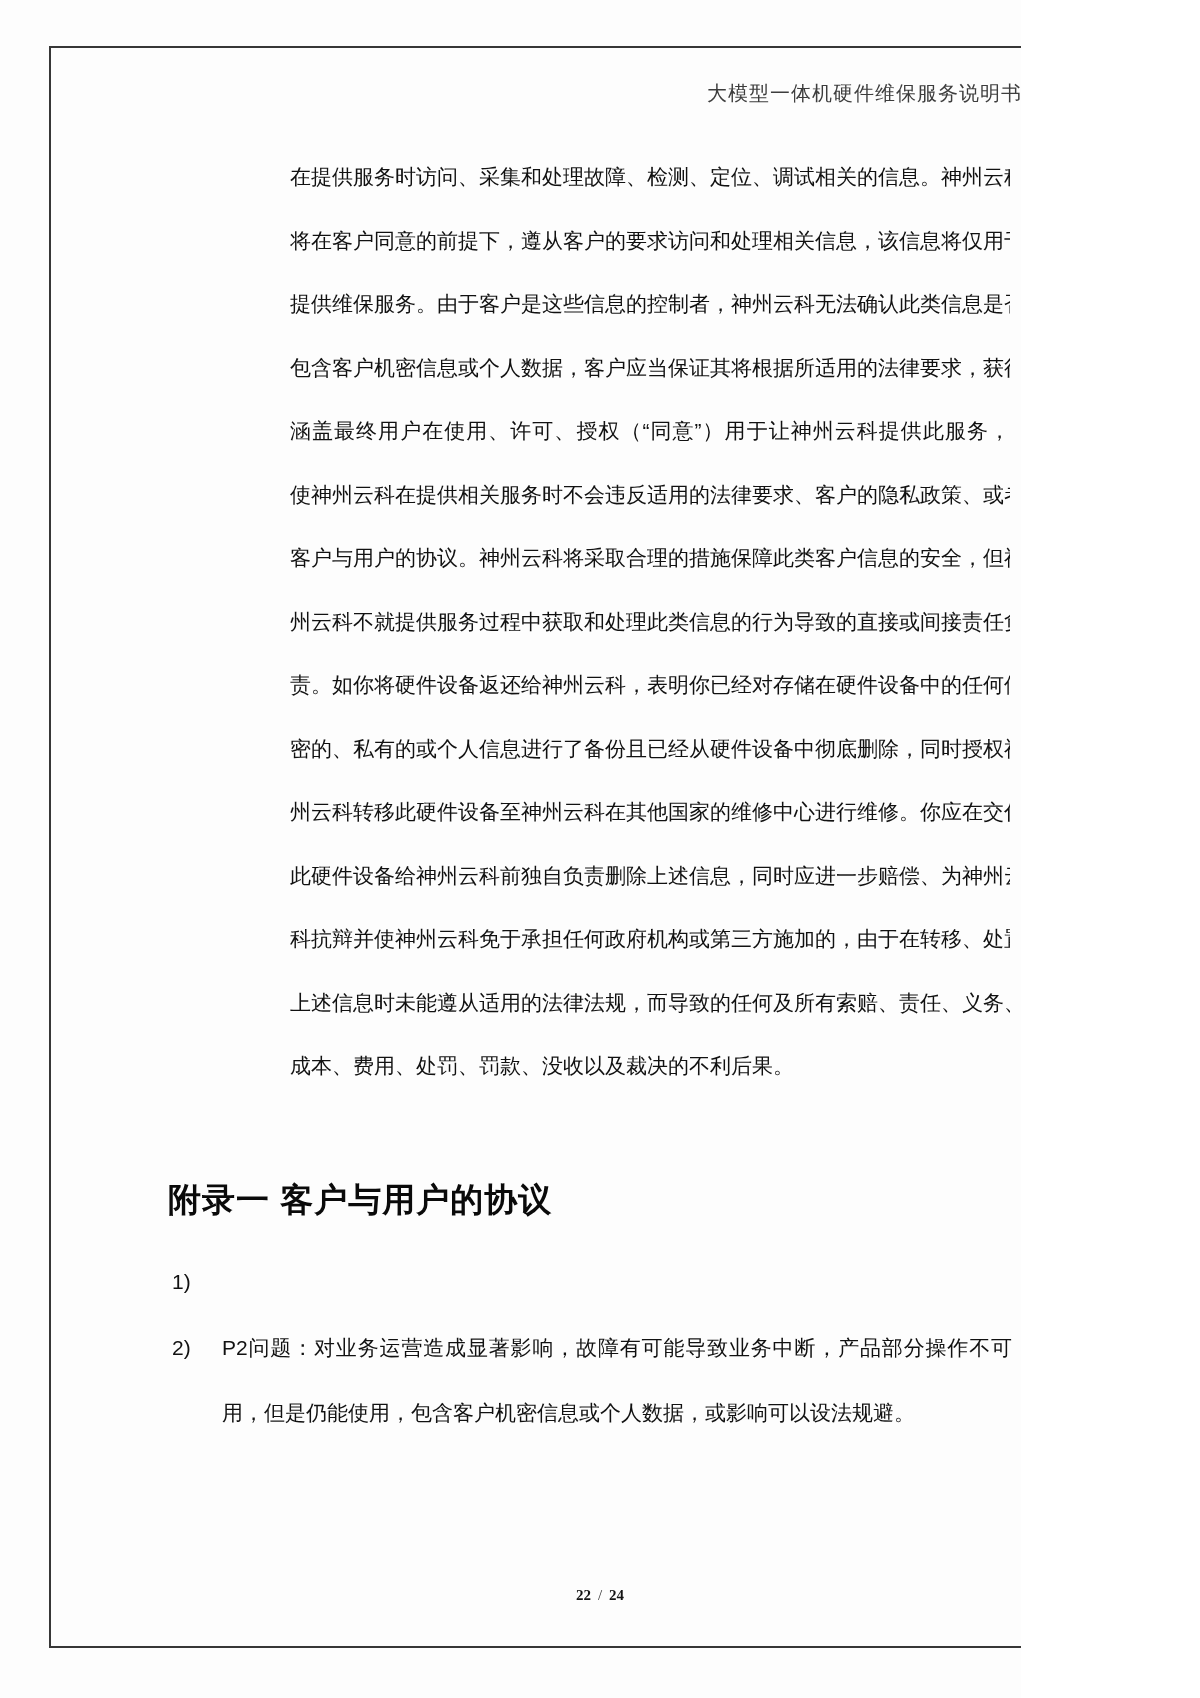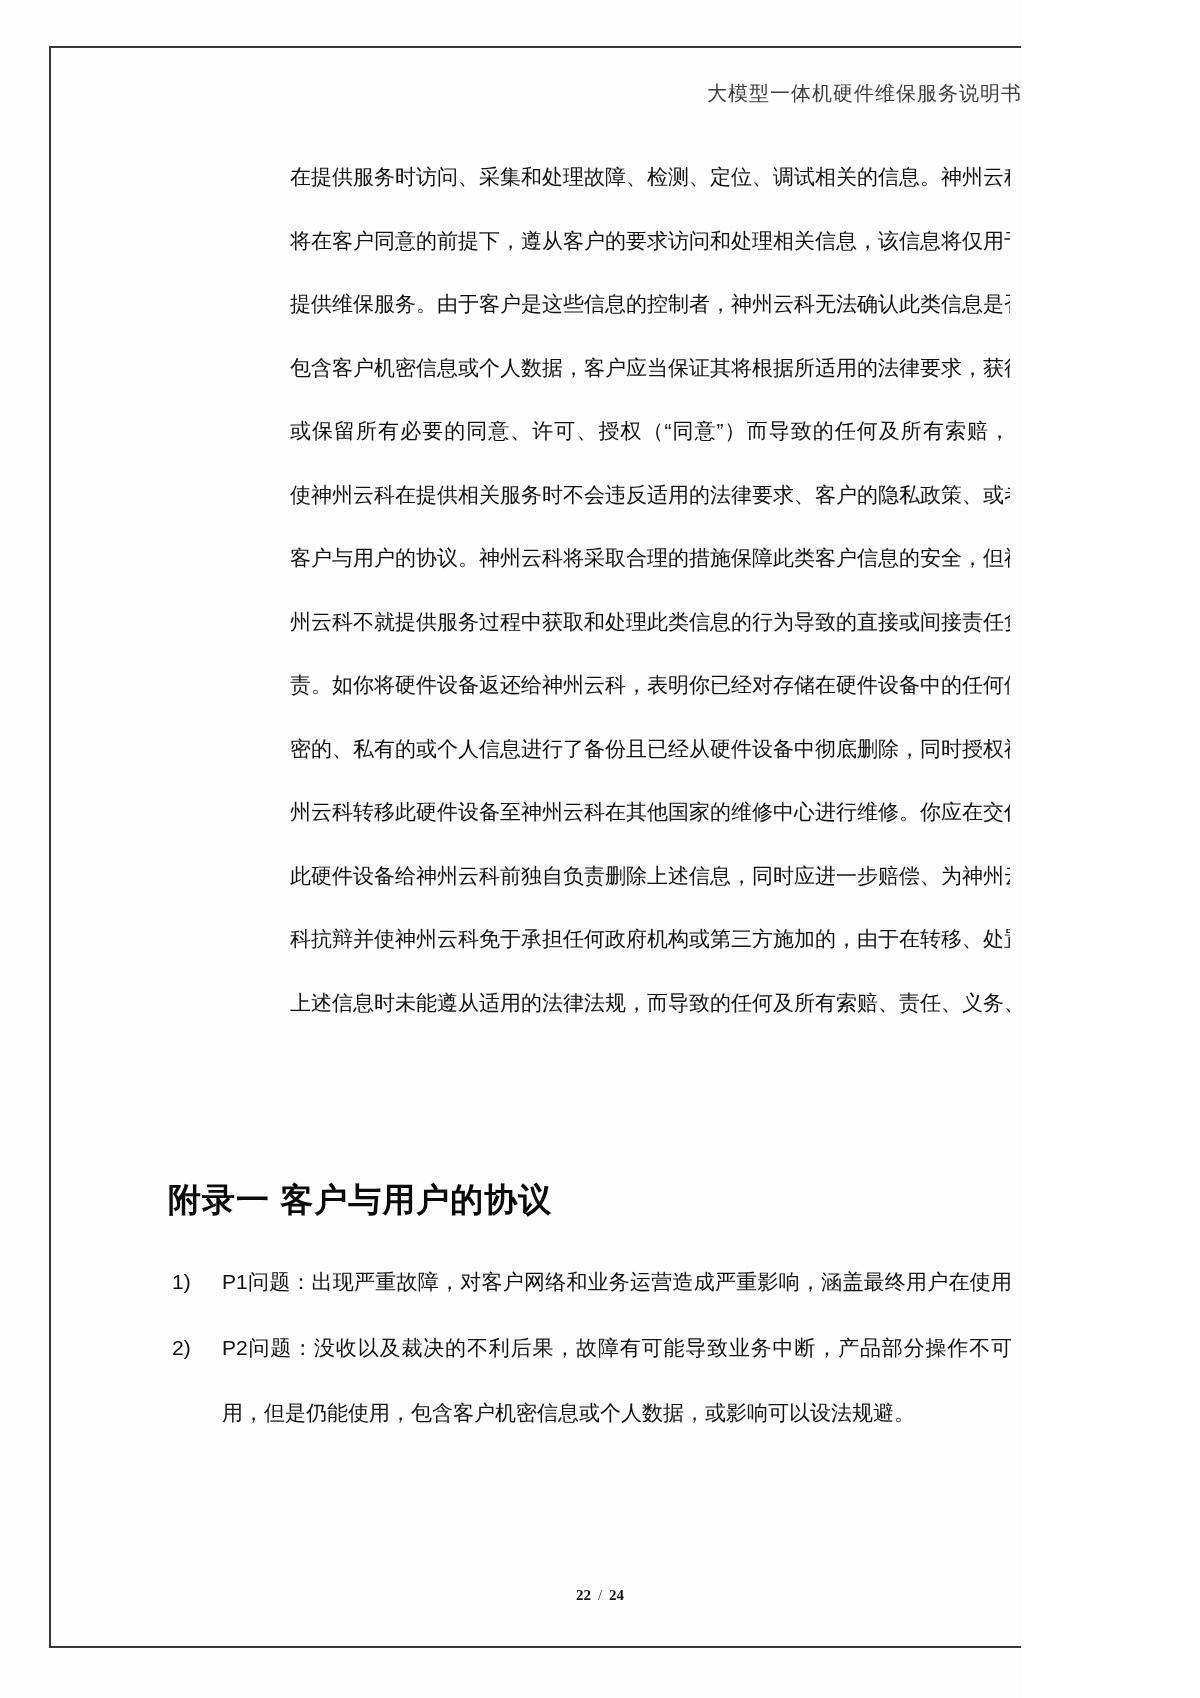--- a/index.html
+++ b/index.html
@@ -126,45 +126,45 @@
 <div class="page">
   <div class="frame"></div>
 
   <div class="doc-header">大模型一体机硬件维保服务说明书</div>
 
   <div class="body-para">
       <div class="body-line">在提供服务时访问、采集和处理故障、检测、定位、调试相关的信息。神州云科</div>
       <div class="body-line">将在客户同意的前提下，遵从客户的要求访问和处理相关信息，该信息将仅用于</div>
       <div class="body-line">提供维保服务。由于客户是这些信息的控制者，神州云科无法确认此类信息是否</div>
       <div class="body-line">包含客户机密信息或个人数据，客户应当保证其将根据所适用的法律要求，获得</div>
-      <div class="body-line">或保留所有必要的同意、许可、授权（“同意”）而导致的任何及所有索赔，</div>
+      <div class="body-line">涵盖最终用户在使用、许可、授权（“同意”）用于让神州云科提供此服务，</div>
       <div class="body-line">使神州云科在提供相关服务时不会违反适用的法律要求、客户的隐私政策、或者</div>
       <div class="body-line">客户与用户的协议。神州云科将采取合理的措施保障此类客户信息的安全，但神</div>
       <div class="body-line">州云科不就提供服务过程中获取和处理此类信息的行为导致的直接或间接责任负</div>
       <div class="body-line">责。如你将硬件设备返还给神州云科，表明你已经对存储在硬件设备中的任何保</div>
       <div class="body-line">密的、私有的或个人信息进行了备份且已经从硬件设备中彻底删除，同时授权神</div>
       <div class="body-line">州云科转移此硬件设备至神州云科在其他国家的维修中心进行维修。你应在交付</div>
       <div class="body-line">此硬件设备给神州云科前独自负责删除上述信息，同时应进一步赔偿、为神州云</div>
       <div class="body-line">科抗辩并使神州云科免于承担任何政府机构或第三方施加的，由于在转移、处置</div>
       <div class="body-line">上述信息时未能遵从适用的法律法规，而导致的任何及所有索赔、责任、义务、</div>
+      <div class="body-line last">成本、费用、处罚、罚款、没收以及裁决的不利后果。</div>
     </div>
 
   <div class="appendix-heading">附录一 客户与用户的协议</div>
 
   <div class="severity-list">
       <div class="list-item">
         <div class="item-number">1)</div>
         <div class="item-body">
-          <div class="item-line fill">P1问题：出现严重故障，对客户网络和业务运营造成严重影响，涵盖最终用户在使用</div>
         </div>
       </div>
       <div class="list-item">
         <div class="item-number">2)</div>
         <div class="item-body">
-          <div class="item-line fill">P2问题：没收以及裁决的不利后果，故障有可能导致业务中断，产品部分操作不可</div>
+          <div class="item-line fill">P2问题：对业务运营造成显著影响，故障有可能导致业务中断，产品部分操作不可</div>
           <div class="item-line rest">用，但是仍能使用，包含客户机密信息或个人数据，或影响可以设法规避。</div>
         </div>
       </div>
     </div>
 
   <div class="doc-footer">
     <span class="num">22</span><span class="sep">/</span><span class="num">24</span>
   </div>
 </div>
 

